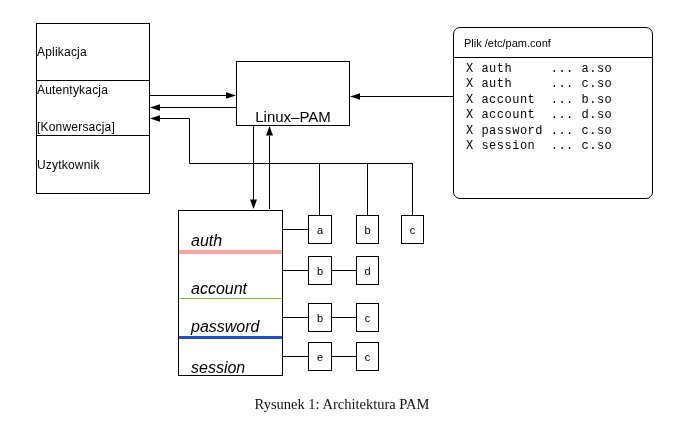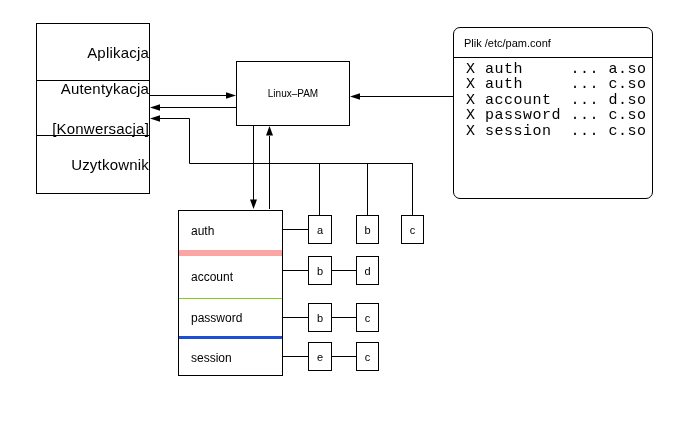--- a/index.html
+++ b/index.html
@@ -27,69 +27,70 @@
     border: 1px solid #000;
     background: #ffffff;
     box-sizing: border-box;
   }
   
   .app-box { left: 36px; top: 23px; width: 114px; height: 171px; }
   .app-sec {
     box-sizing: border-box;
     display: flex;
     flex-direction: column;
-    align-items: flex-end;
+    align-items: flex-start;
     justify-content: center;
-    font-size: 15px;
+    font-size: 12px;
     letter-spacing: 0.2px;
   }
   .app-sec.s1 { height: 56px; }
   .app-sec.s2 { height: 56px; border-top: 1px solid #000; border-bottom: 1px solid #000; gap: 23px; }
   .app-sec.s3 { height: 57px; }
   
   .pam-box {
     left: 236px; top: 61px; width: 114px; height: 65px;
-    display: flex; align-items: center; justify-content: center;
-    font-size: 10px;
+    display: flex; align-items: flex-end; justify-content: center;
+    font-size: 15px;
   }
   
   .conf-box {
     left: 453px; top: 27px; width: 200px; height: 172px;
     border-radius: 7px;
   }
   .conf-header {
     box-sizing: border-box;
     height: 30px;
     border-bottom: 1px solid #000;
     display: flex;
     align-items: center;
     padding-left: 10px;
     font-size: 11px;
   }
   .conf-body {
     padding: 4px 0 0 12px;
   }
   .conf-line {
     font-family: "Liberation Mono", "DejaVu Sans Mono", monospace;
-    font-size: 15px;
+    font-size: 12px;
     line-height: 15.4px;
     white-space: pre;
     letter-spacing: 0.5px;
   }
   
   .stack-box { left: 178px; top: 210px; width: 105px; height: 166px; }
   .stack-row {
     box-sizing: border-box;
     display: flex;
-    align-items: center;
+    align-items: flex-end;
     padding-left: 12px;
-    font-size: 12px;
+    font-size: 16px;
+    font-style: italic;
   }
   .stack-row.r1 { height: 39px; }
-  .stack-row.r2 { height: 48px; border-top: 6px solid #fca5a5; }
+  .stack-row.r2 { height: 48px; border-top: 4px solid #fca5a5; }
   .stack-row.r3 { height: 38px; border-top: 1px solid #84cc16; }
   .stack-row.r4 { height: 41px; border-top: 3px solid #1d4ed8; }
   
   .mod {
     position: absolute;
     width: 24px; height: 29px;
     border: 1px solid #000;
     background: #fff;
     box-sizing: border-box;
     display: flex;
@@ -166,20 +167,21 @@
 
   <div class="box pam-box">
     <span>Linux–PAM</span>
   </div>
 
   <div class="box conf-box">
     <div class="conf-header">Plik /etc/pam.conf</div>
     <div class="conf-body">
       <div class="conf-line">X auth     ... a.so</div>
       <div class="conf-line">X auth     ... c.so</div>
+      <div class="conf-line">X account  ... b.so</div>
       <div class="conf-line">X account  ... d.so</div>
       <div class="conf-line">X password ... c.so</div>
       <div class="conf-line">X session  ... c.so</div>
     </div>
   </div>
 
   <div class="box stack-box">
     <div class="stack-row r1">
       <span>auth</span>
     </div>
@@ -200,14 +202,15 @@
 
   <div class="mod" style="left:308px; top:256px;">b</div>
   <div class="mod" style="left:356px; top:256px; width:23px;">d</div>
 
   <div class="mod" style="left:308px; top:303px;">b</div>
   <div class="mod" style="left:356px; top:303px; width:23px;">c</div>
 
   <div class="mod" style="left:308px; top:342px;">e</div>
   <div class="mod" style="left:356px; top:342px; width:23px;">c</div>
 
+  <div class="caption">Rysunek 1: Architektura PAM</div>
 
 </div>
 
 </body></html>

